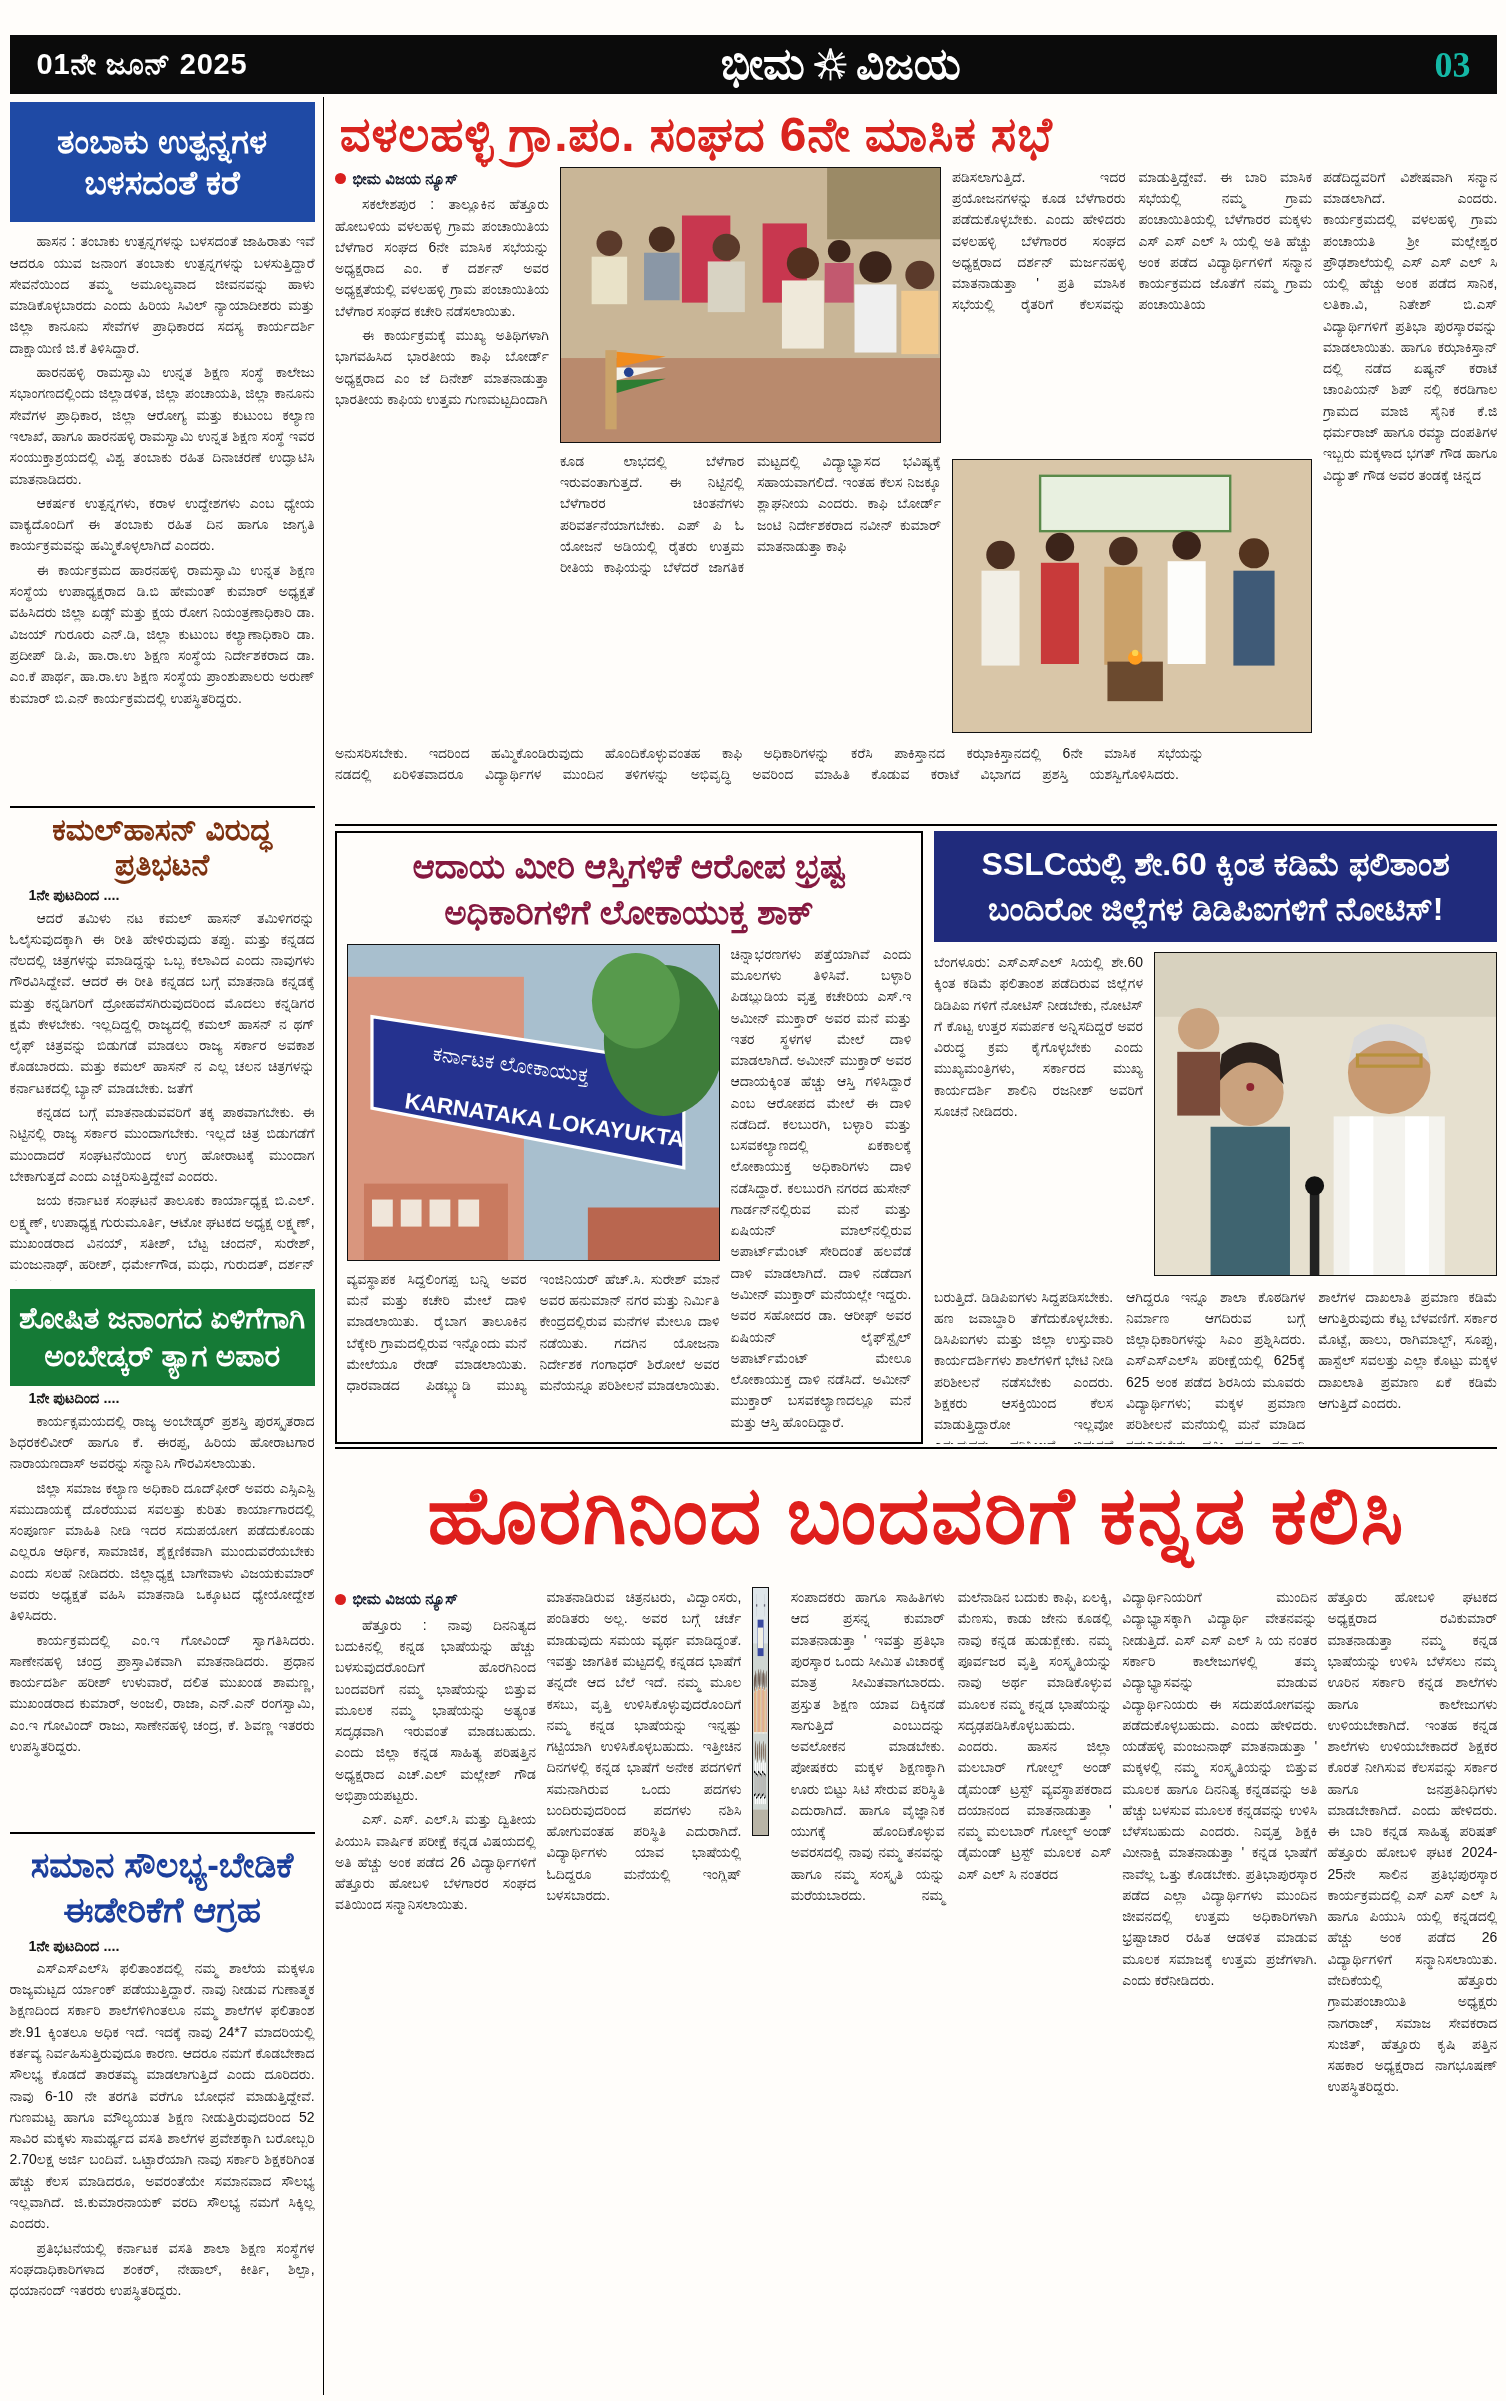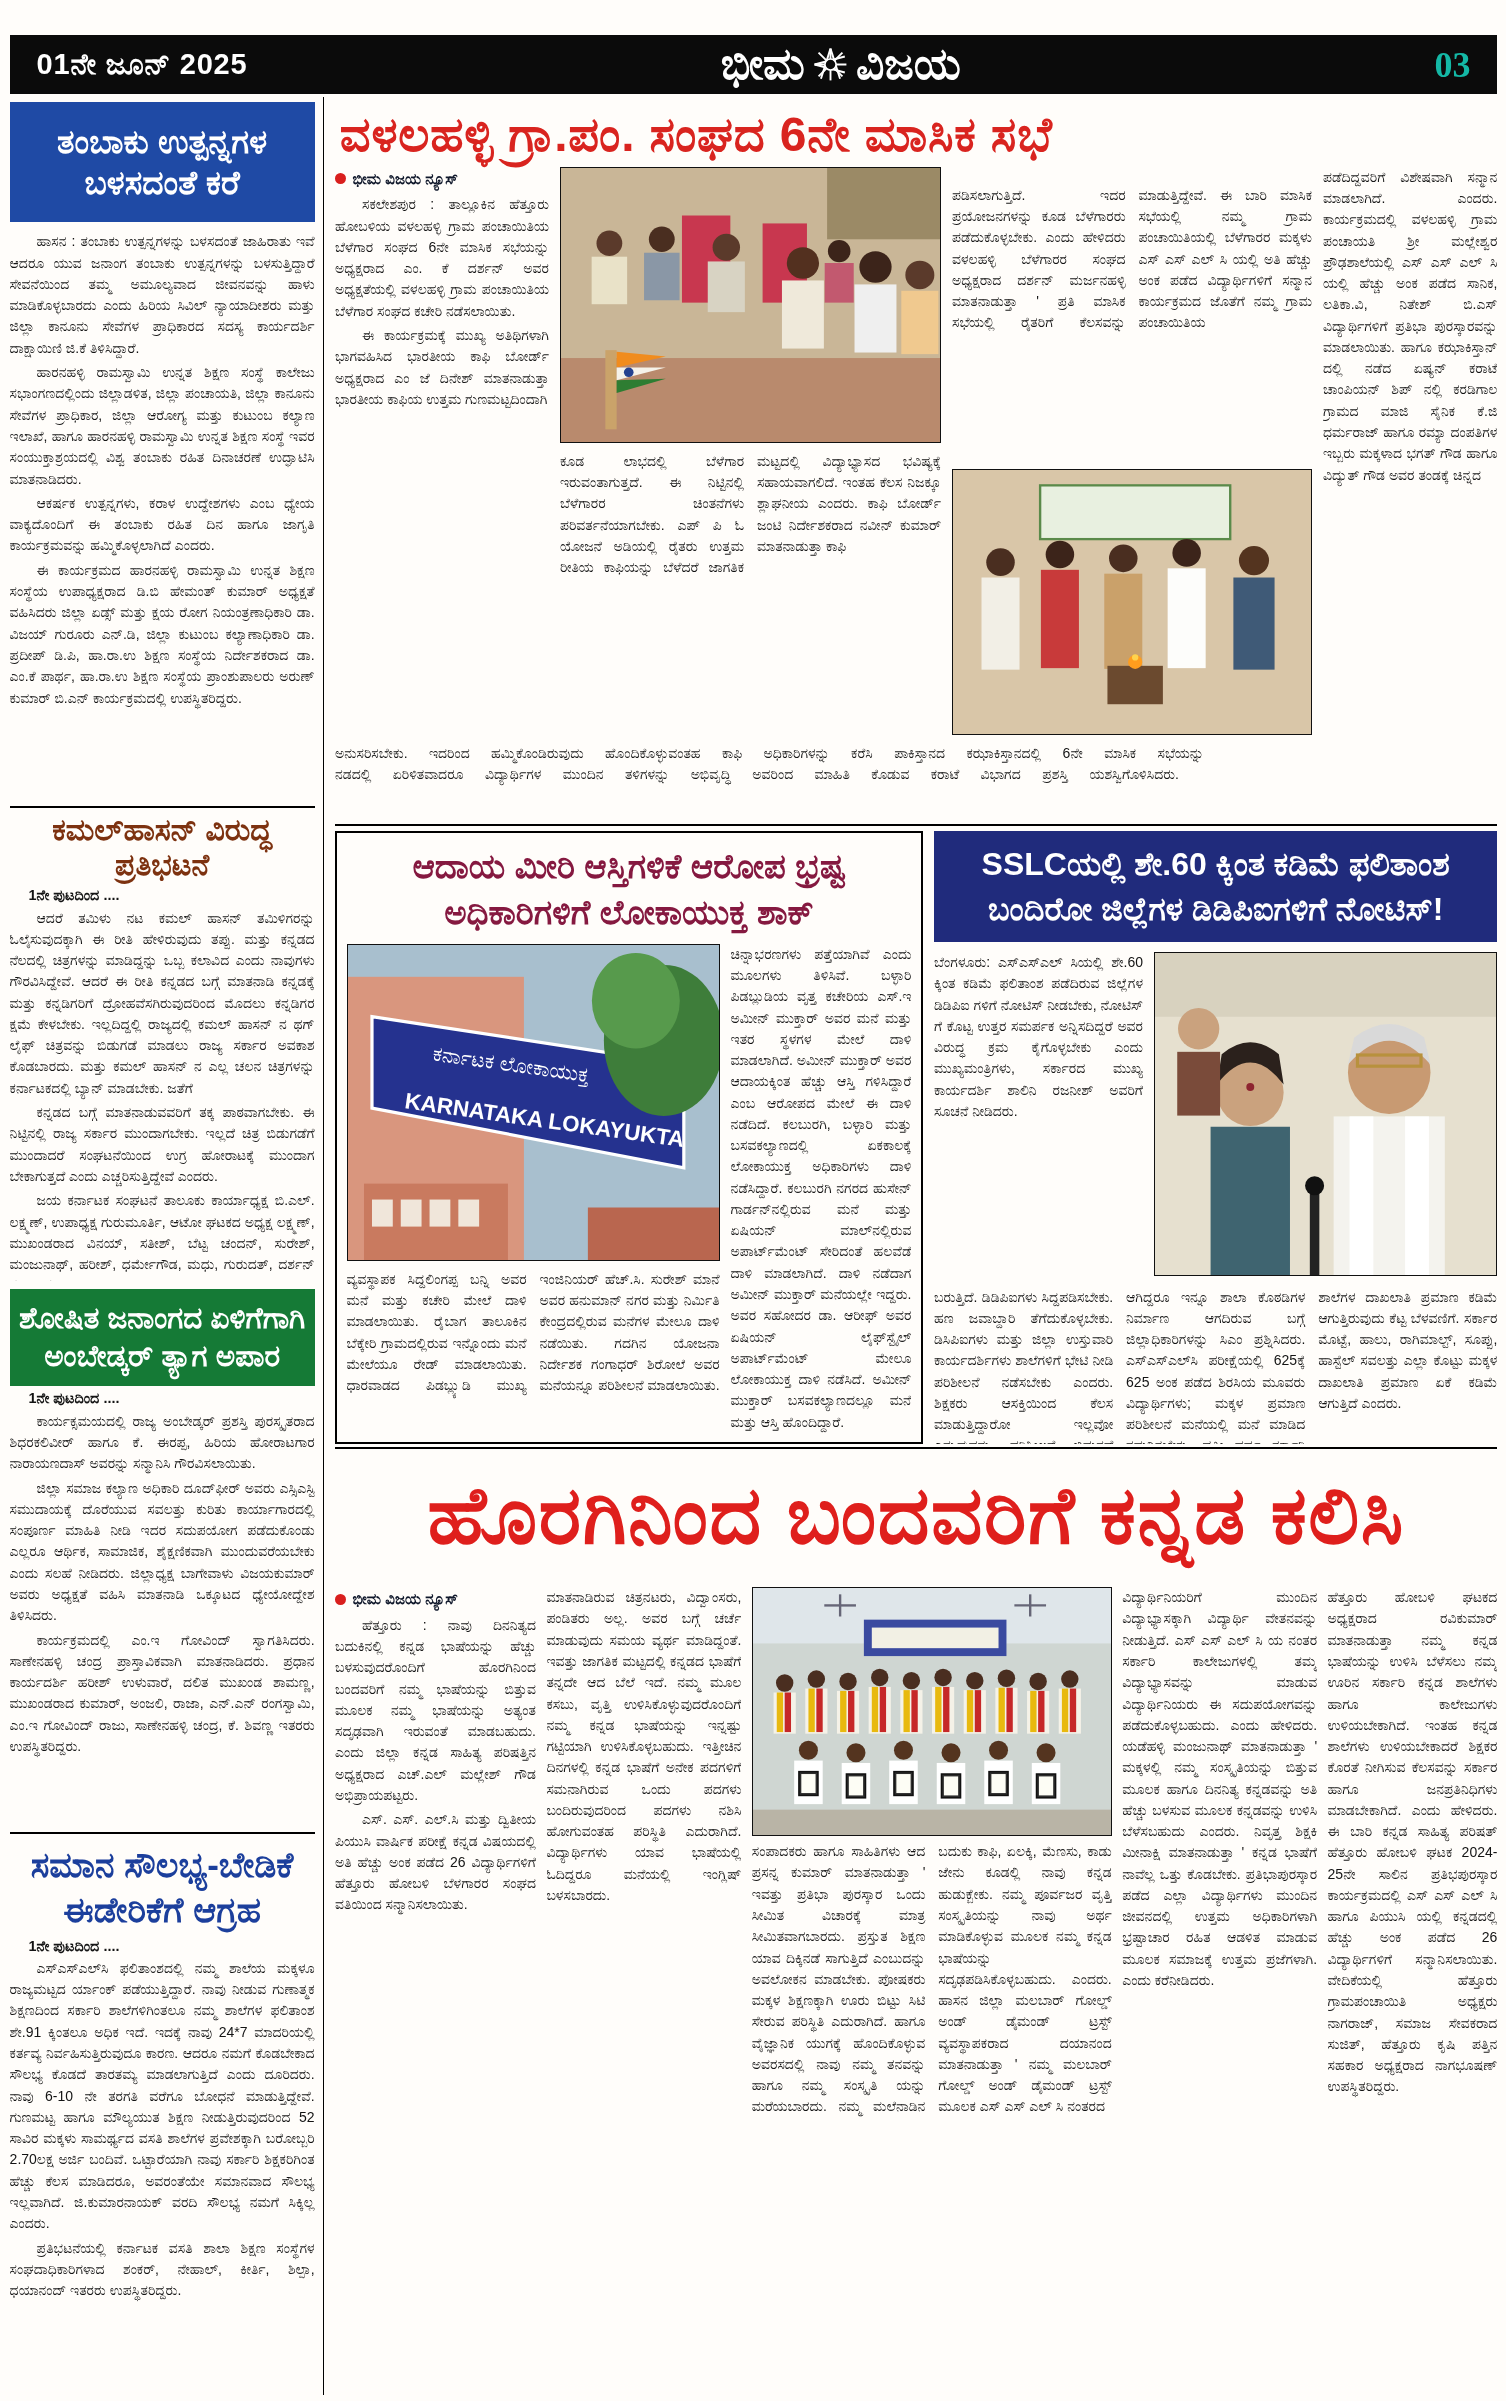--- a/index.html
+++ b/index.html
@@ -36,21 +36,21 @@
   .samana-body{height:478px;}
   
   .top-art{height:727px;overflow:hidden;}
   .top-head{color:#d9241f;font-weight:bold;font-size:48px;padding:9.6px 0 3.2px 4.8px;letter-spacing:0.8px;}
   .top-row{display:flex;gap:11px;height:568px;}
   .colA{width:214px;flex:0 0 auto;}
   .centerW{width:381px;flex:0 0 auto;display:flex;flex-direction:column;gap:8px;}
   .ph1{height:276px;}
   .two-col{column-count:2;column-gap:12.8px;height:279px;}
   .rightW{flex:1;display:flex;gap:11px;}
-  .midW{width:360px;display:flex;flex-direction:column;gap:8px;margin-top:18px;}
+  .midW{width:360px;display:flex;flex-direction:column;gap:8px;}
   .mid-txt{column-count:2;column-gap:12.8px;height:284px;}
   .ph2{height:274px;}
   .col6{flex:1;}
   .cont-lines{font-size:14px;line-height:1.5;margin-top:8px;height:64px;overflow:hidden;word-spacing:17.5px;}
   
   .mid-band{display:flex;gap:11px;height:620px;border-top:2.4px solid #000;box-sizing:border-box;padding-top:4.8px;}
   .loka-box{width:588px;flex:0 0 auto;border:2.4px solid #000;box-sizing:border-box;padding:8px 9.6px;overflow:hidden;}
   .loka-head{color:#851940;font-weight:bold;font-size:34px;line-height:1.35;text-align:center;margin:3.2px 0 8px 0;}
   .loka-row{display:flex;gap:11px;}
   .loka-left{width:373px;display:flex;flex-direction:column;gap:8px;}
@@ -63,21 +63,21 @@
   .sslc-row{display:flex;gap:11px;margin-top:9.6px;}
   .sslc-c1{width:209px;height:325px;}
   .ph4{flex:1;height:324px;}
   .sslc-3col{column-count:3;column-gap:12.8px;height:174px;margin-top:9.6px;}
   
   .bot-art{border-top:2.4px solid #000;margin-top:3.2px;overflow:hidden;height:949px;}
   .bot-head{color:#df1f1c;font-weight:bold;font-size:80px;text-align:center;letter-spacing:1.6px;padding:21px 0 24px 0;}
   .bot-row{display:flex;gap:10.4px;height:749px;}
   .b1{width:201px;flex:0 0 auto;}
   .b2{width:195px;flex:0 0 auto;}
-  .bcenter{width:360px;flex:0 0 auto;display:flex;flex-direction:column;gap:5px;}
+  .bcenter{width:360px;flex:0 0 auto;display:flex;flex-direction:row;gap:22px;}
   .ph5{height:249px;}
   .bc-txt{column-count:2;column-gap:12.8px;height:478px;}
   .b4{width:195px;flex:0 0 auto;}
   .b5{flex:1;}
 </style>
 </head>
 <body>
 
 <div class="page">
 

